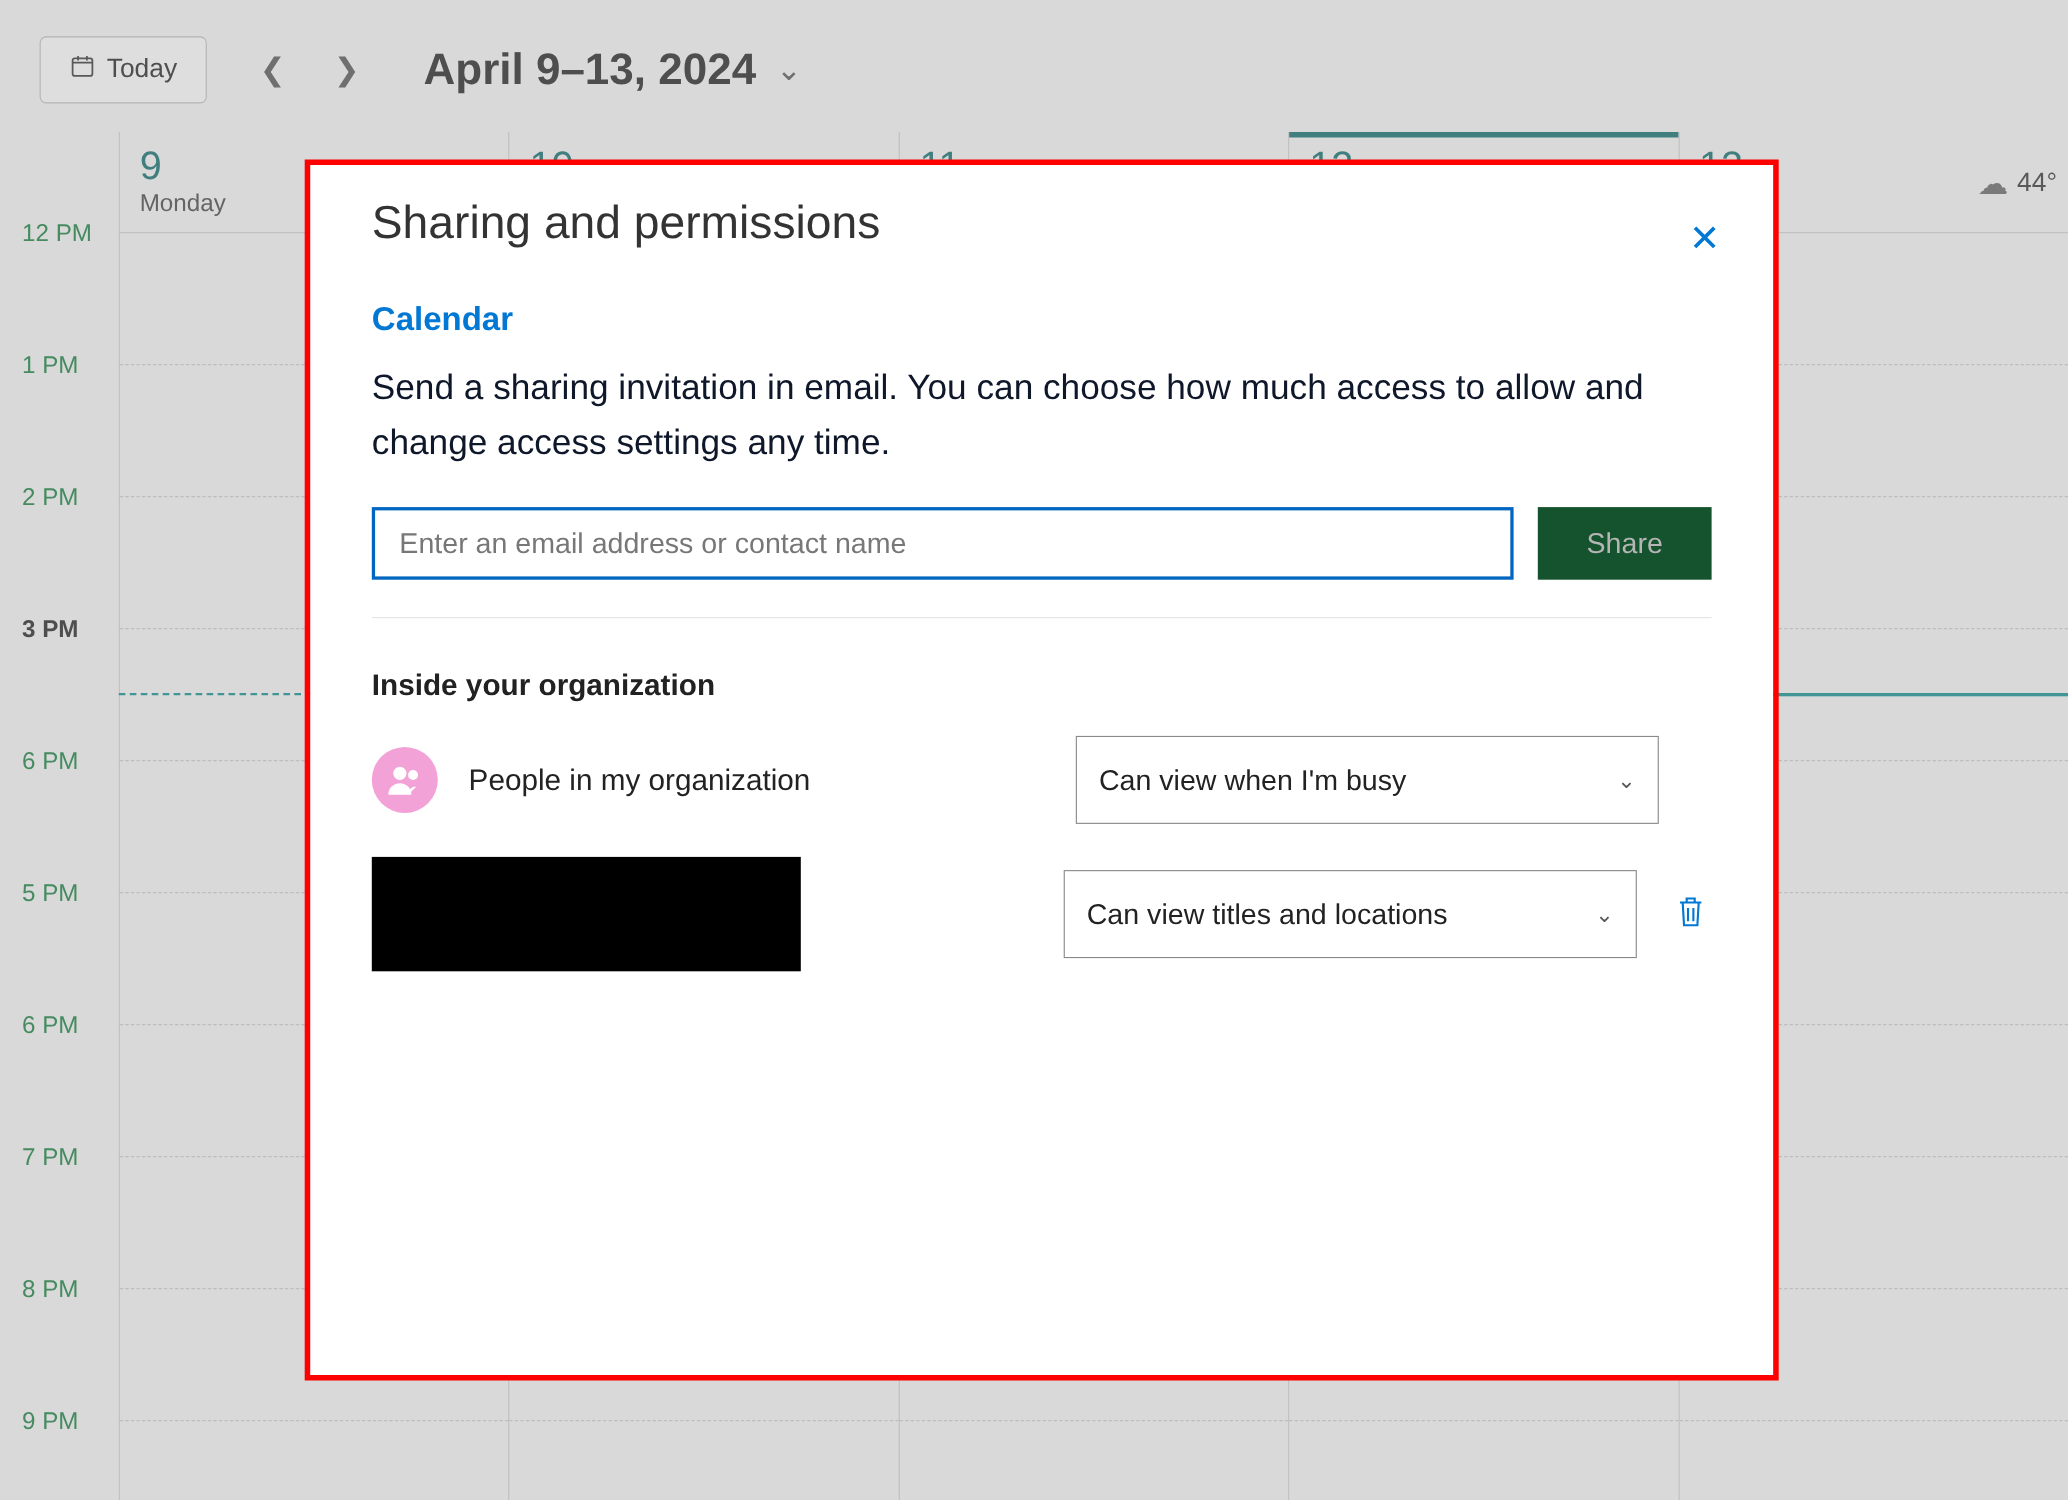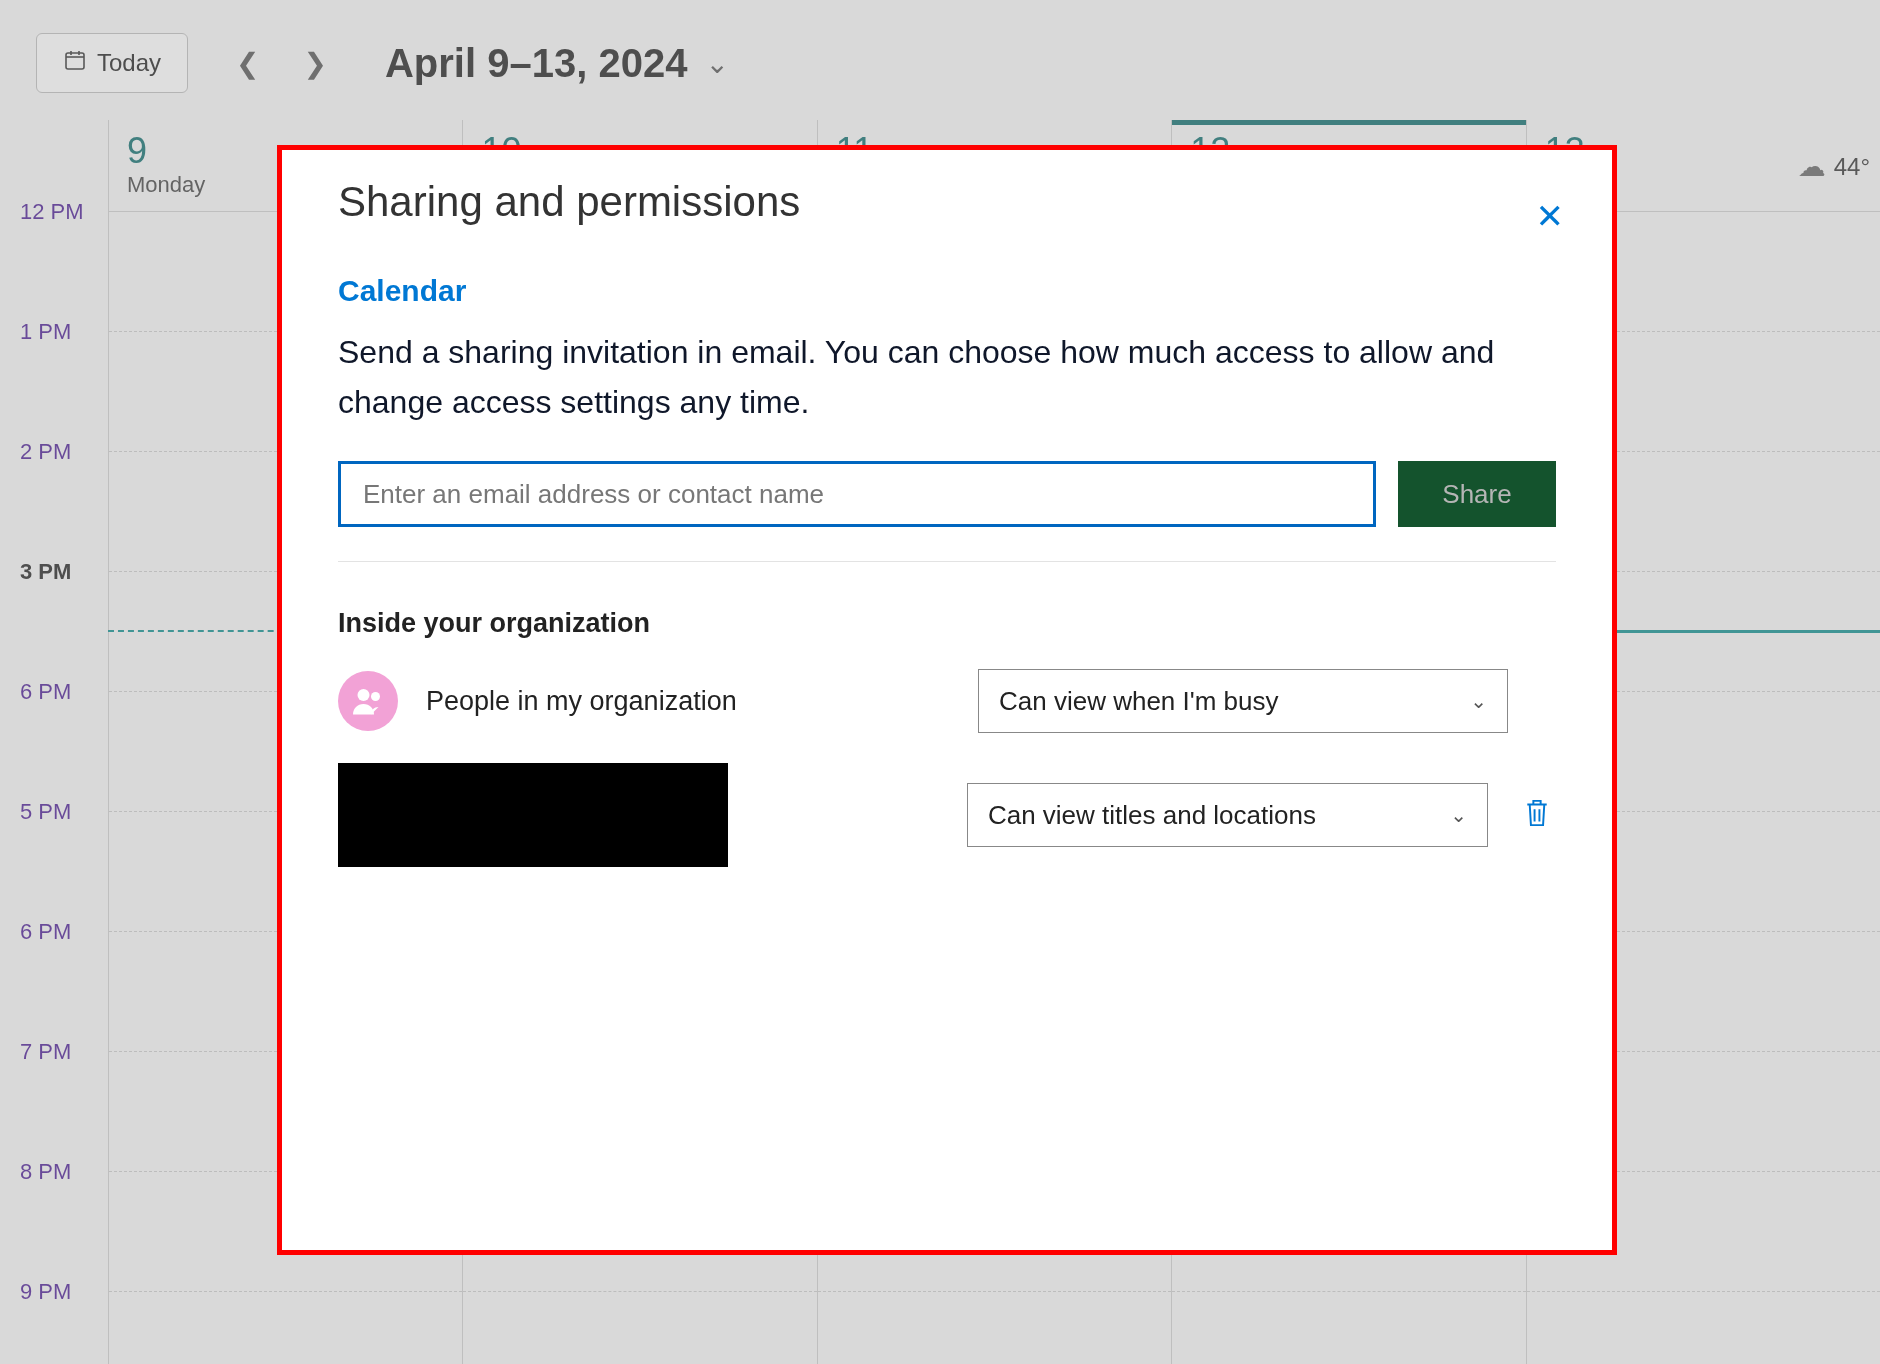--- a/index.html
+++ b/index.html
@@ -43,21 +43,21 @@
   .grid {
     position: absolute; top: 120px; left: 0; right: 0; bottom: 0;
     display: flex;
   }
   .time-col {
     width: 108px; flex: 0 0 108px;
     position: relative;
   }
   .time-label {
     position: absolute; left: 20px;
-    font-size: 22px; color: #4c1d95;
+    font-size: 22px; color: #15803d;
     transform: translateY(-50%);
   }
   .time-label.bold { font-weight:700; color:#222; }
   .days {
     flex: 1; display: flex;
   }
   .day-col {
     flex: 1; border-left: 1px solid #d0d0d0;
     position: relative;
   }
@@ -147,21 +147,21 @@
   .people-icon {
     width:60px; height:60px; border-radius:50%;
     background:#f2a2d6; display:flex; align-items:center; justify-content:center;
   }
   .people-icon svg { width:36px; height:36px; fill:#fff;}
   .who-label { font-size: 27px; color:#222; }
   .masked {
     width: 390px; height: 104px; background:#000;
   }
   .perm-select {
-    border:1px solid #888; height:64px; width: 530px;
+    border:1px solid #888; height:80px; width: 530px;
     display:flex; align-items:center; justify-content:space-between;
     padding: 0 20px;
     font-size: 26px; color:#222;
   }
   .perm-select .chev { color:#555; font-size:20px;}
   .trash {
     color:#0078d4; padding:4px;
   }
   .trash svg { width:30px; height:34px; stroke:#0078d4; fill:none; stroke-width:1.6;}
 

